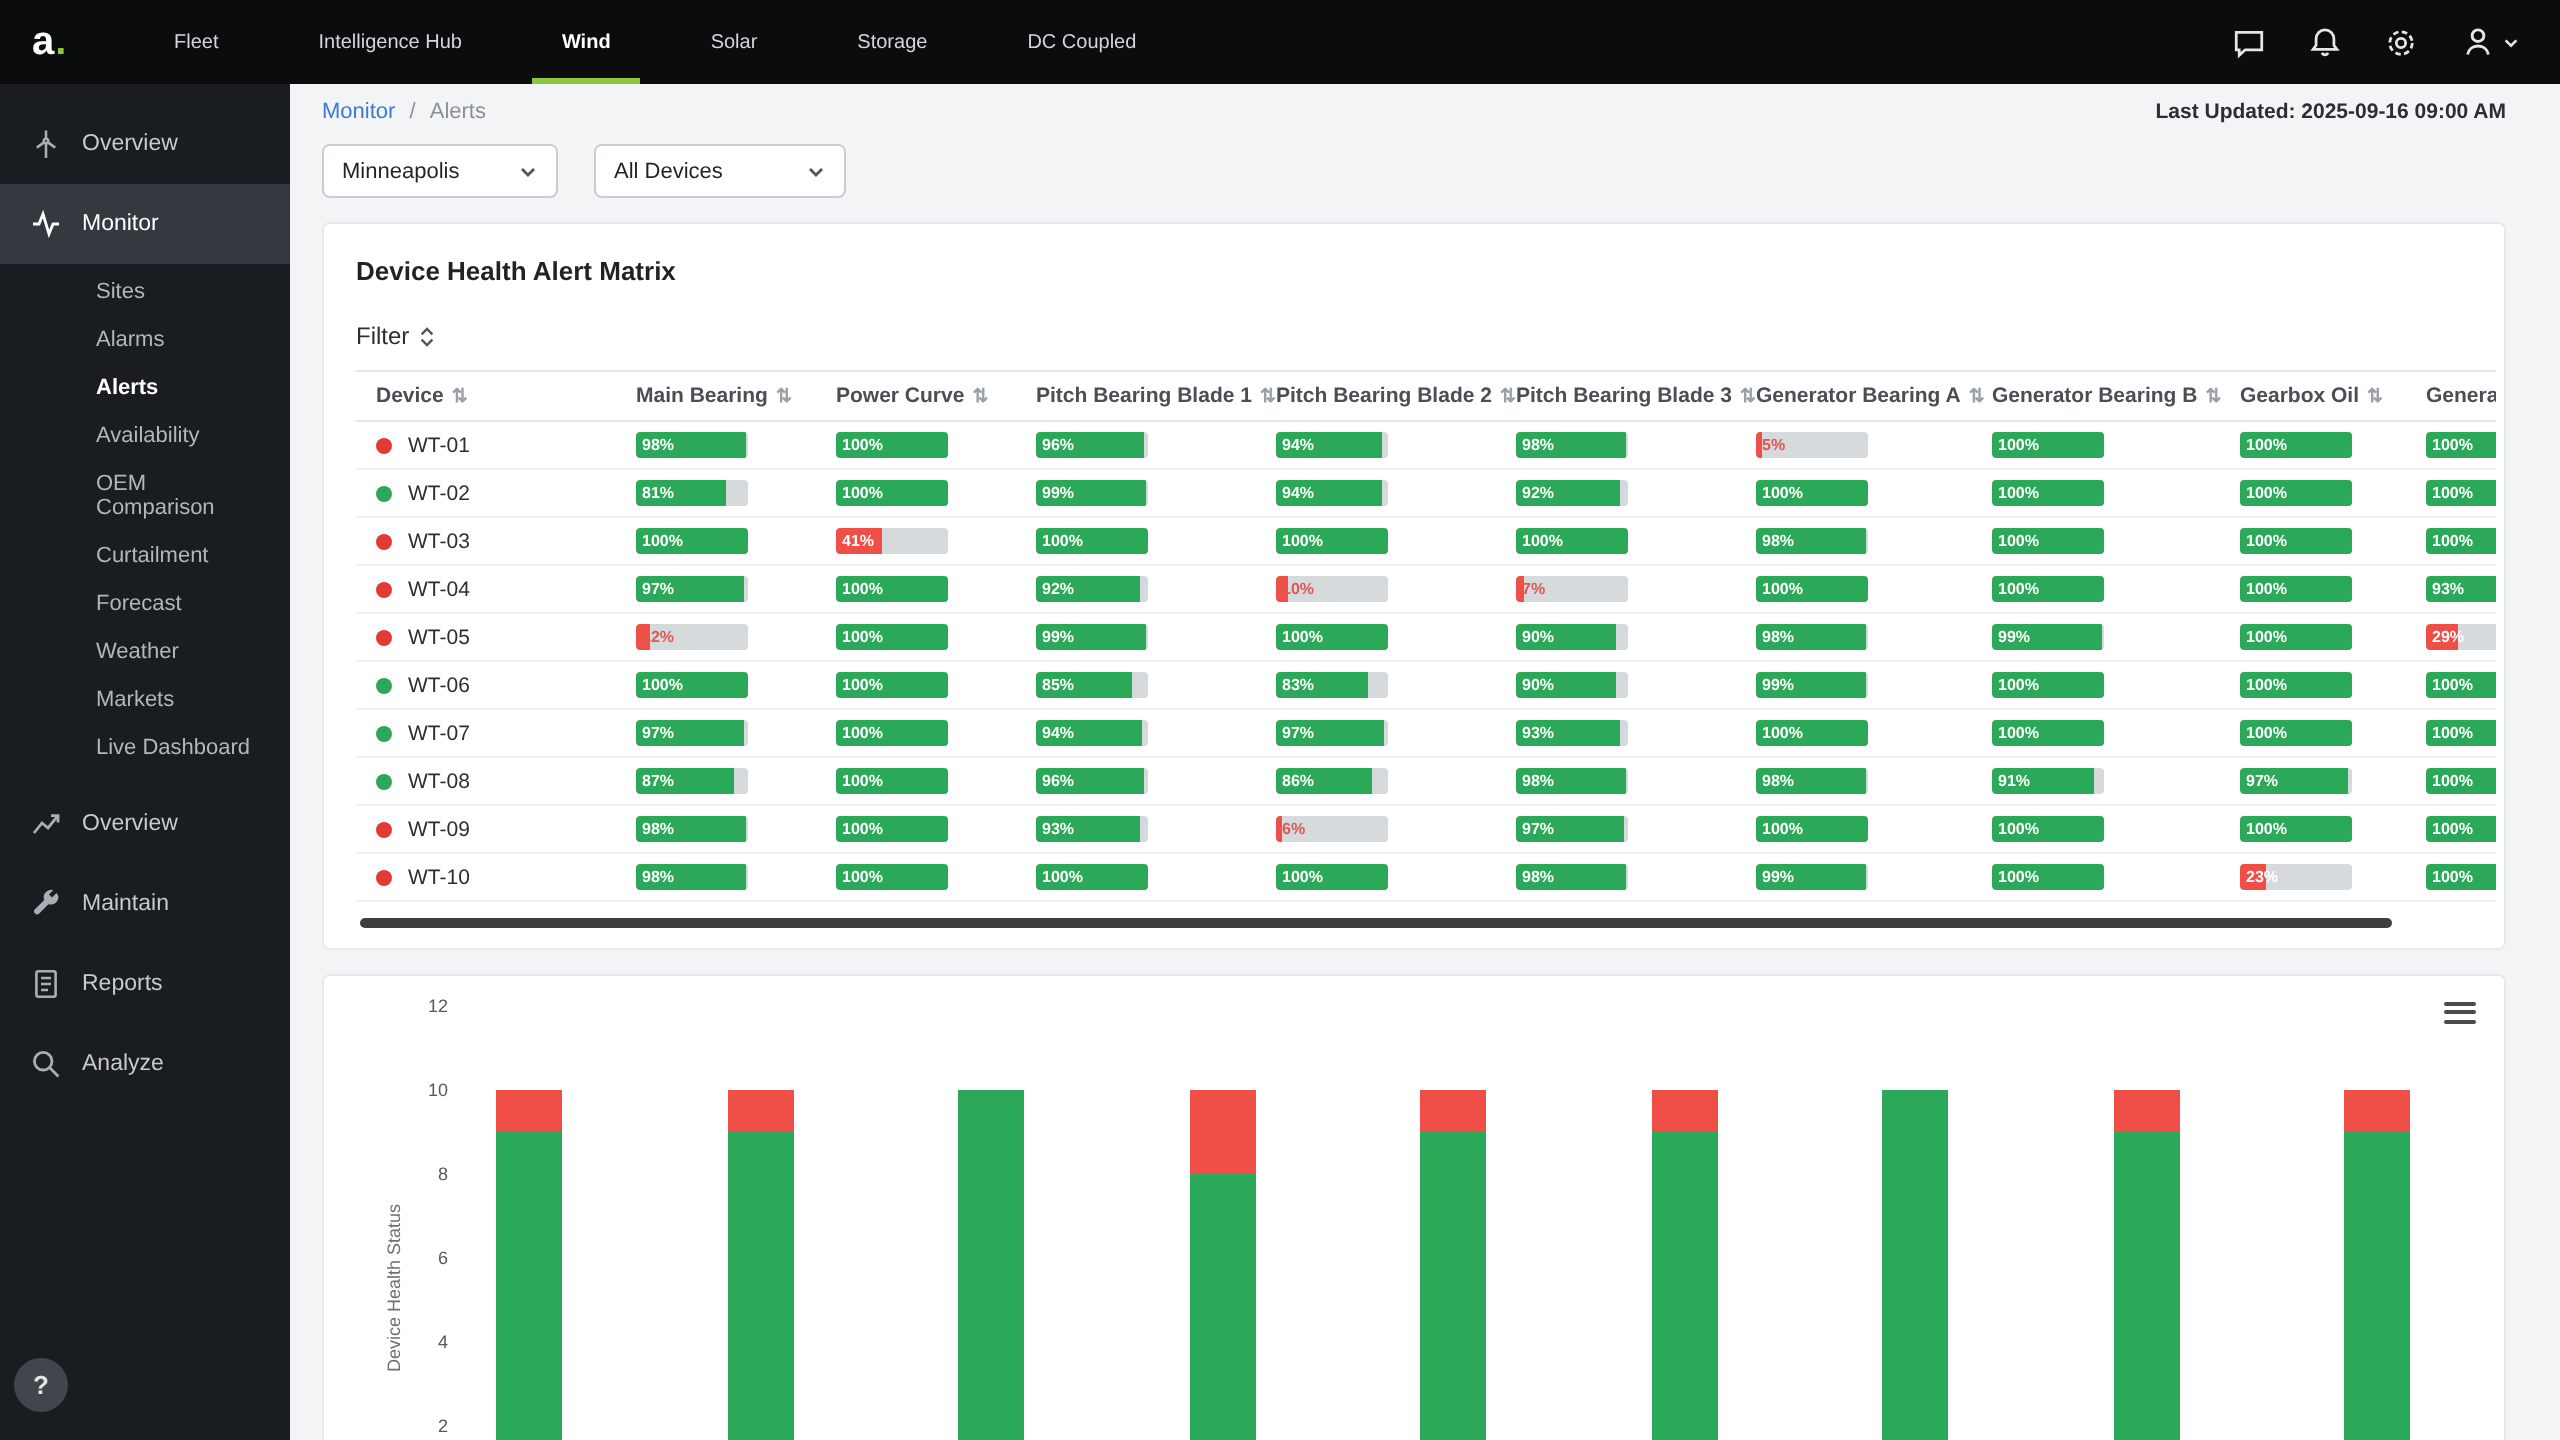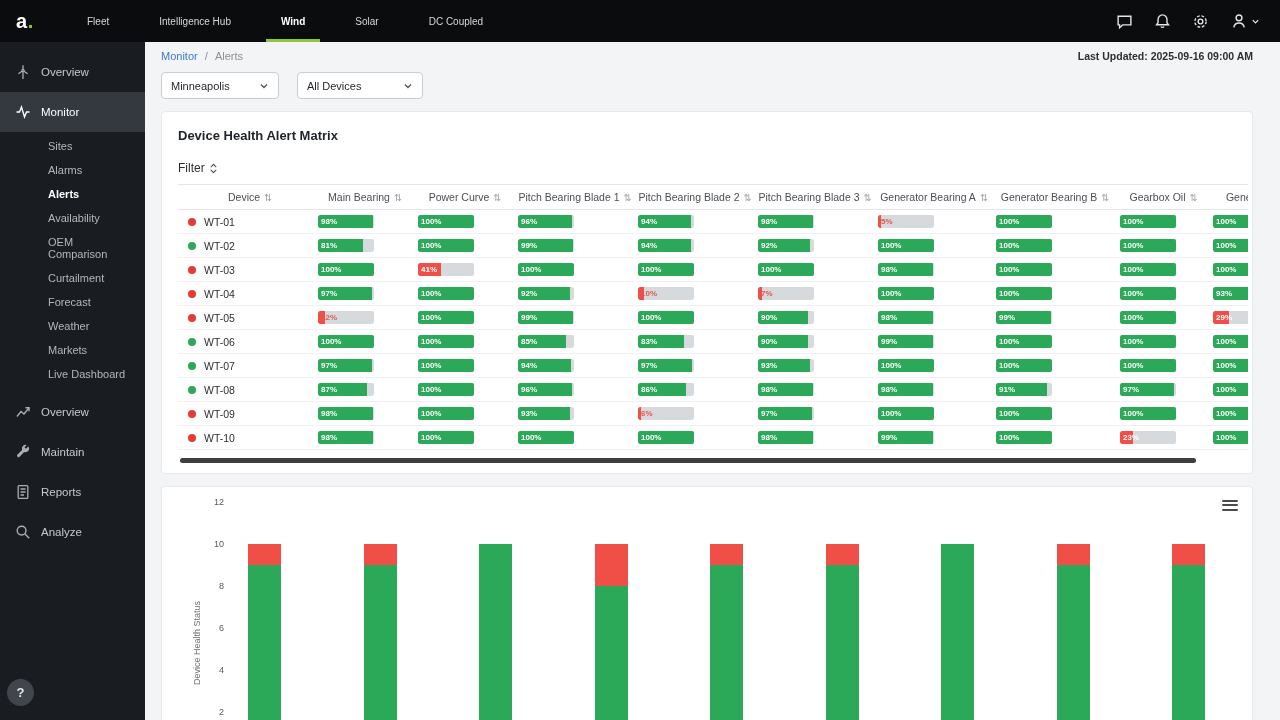--- a/index.html
+++ b/index.html
@@ -47,21 +47,21 @@
   .select.site{width:118px;text-align:center;} .select.device{width:126px;}
   .select .icon{color:#555;}
 
   .card{background:#fff;border:1px solid #e7e9ec;border-radius:4px;margin-top:12px;padding:16px 16px 10px;}
   .card-title{font-size:13px;font-weight:bold;color:#1f2328;}
   .filter-control{margin-top:18px;font-size:12px;color:#2b2f33;display:inline-flex;align-items:center;gap:4px;cursor:pointer;}
   .filter-control .icon{color:#555;}
 
   .table-wrap{margin-top:8px;margin-right:-12px;overflow:hidden;}
   table{border-collapse:collapse;table-layout:fixed;width:1155px;}
-  th{font-size:10.5px;color:#4a4f55;font-weight:normal;text-align:center;padding:6px 6px 6px 0;border-top:1px solid #e3e5e8;border-bottom:1px solid #e3e5e8;white-space:nowrap;overflow:hidden;cursor:pointer;}
+  th{font-size:10.5px;color:#4a4f55;font-weight:bold;text-align:left;padding:6px 6px 6px 0;border-top:1px solid #e3e5e8;border-bottom:1px solid #e3e5e8;white-space:nowrap;overflow:hidden;cursor:pointer;}
   th .sort{color:#9aa0a6;font-size:9.5px;margin-left:4px;}
   th:first-child{padding-left:10px;}
   td{padding:5px 6px 5px 0;border-bottom:1px solid #eef0f2;font-size:10.5px;color:#2b2f33;white-space:nowrap;}
   .dev-cell{display:flex;align-items:center;gap:8px;padding-left:10px;}
   .dot{width:8px;height:8px;border-radius:50%;flex:0 0 8px;}
   .dot.red{background:var(--status-red);} .dot.green{background:var(--status-green);}
   .bar{width:56px;height:13px;background:#d7dadd;border-radius:2px;position:relative;overflow:hidden;}
   .fill{height:100%;border-radius:2px 0 0 2px;}
   .fill.good{background:var(--bar-green);} .fill.bad{background:var(--bar-red);}
   .bar-label{position:absolute;left:3px;top:0;line-height:13px;font-size:8px;font-weight:bold;color:#fff;}
@@ -81,20 +81,21 @@
 </head>
 <body>
 
 <div class="topbar">
   <div class="logo"><span>a</span><span class="dot">.</span></div>
   <nav class="topnav" id="topnav">
       <div class="nav-item">Fleet</div>
       <div class="nav-item">Intelligence Hub</div>
       <div class="nav-item active">Wind</div>
       <div class="nav-item">Solar</div>
+      <div class="nav-item">Storage</div>
       <div class="nav-item">DC Coupled</div>
     </nav>
   <div class="topbar-icons">
     <span class="icon">
       <svg width="17" height="17" viewBox="0 0 16 16" fill="none" stroke="currentColor" stroke-width="1.3">
           <path d="M2 3h12v8.2H6.2L3.4 13.8v-2.6H2z"></path>
         </svg>
     </span>
     <span class="icon">
       <svg width="17" height="17" viewBox="0 0 16 16" fill="none" stroke="currentColor" stroke-width="1.3">

